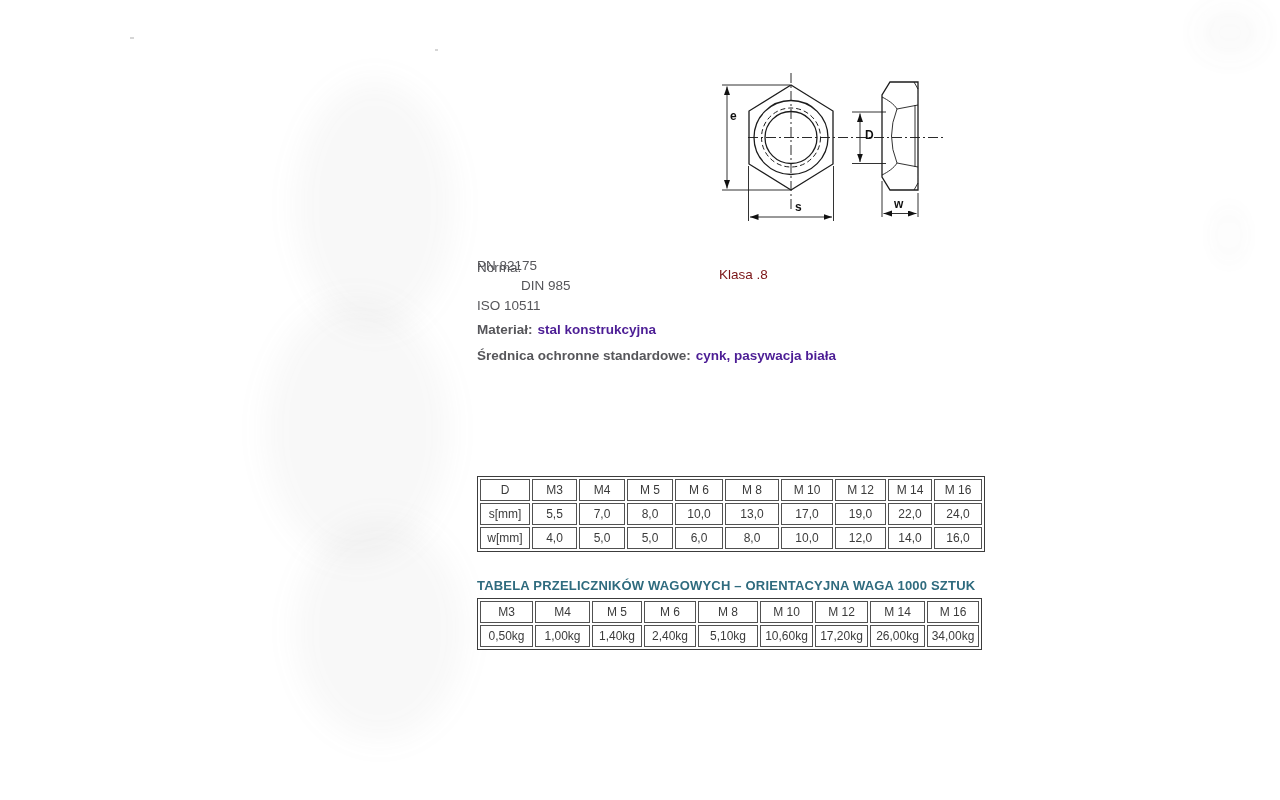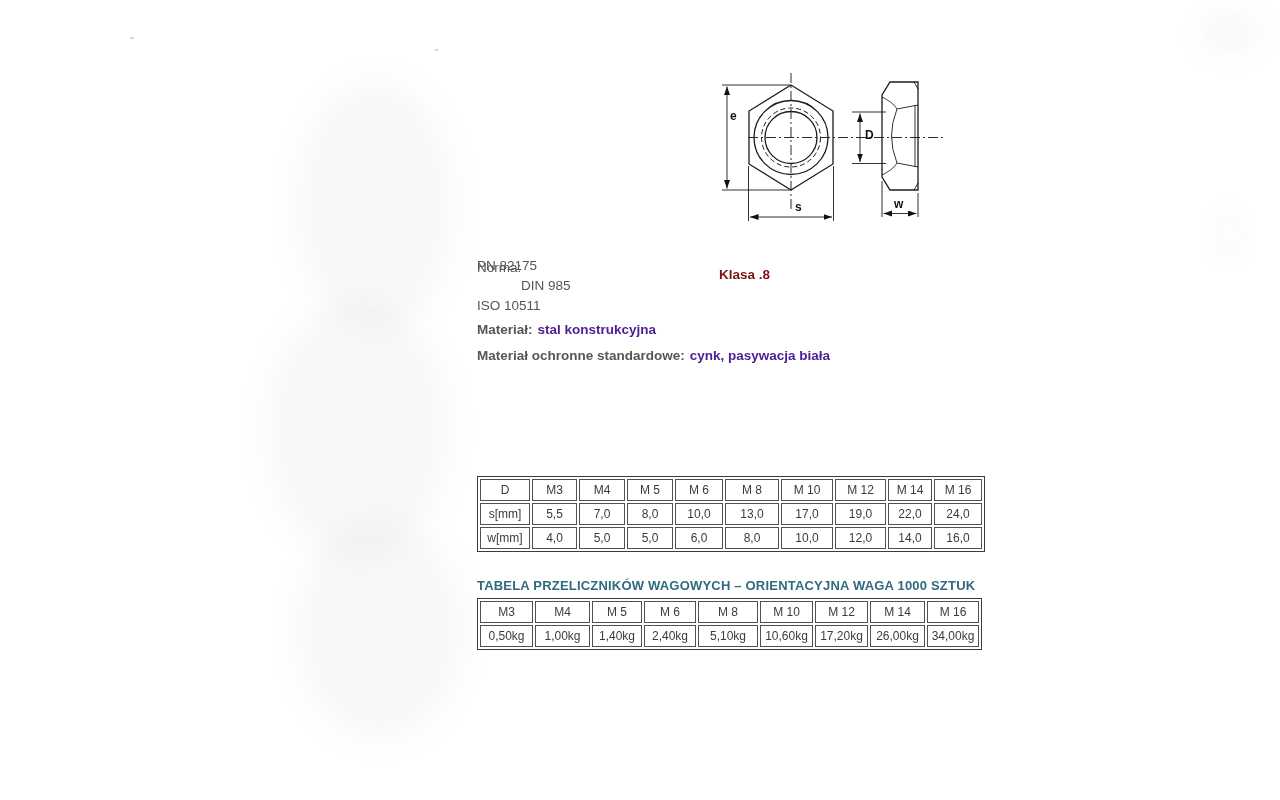--- a/index.html
+++ b/index.html
@@ -11,21 +11,21 @@
   .smudge{position:absolute;border-radius:50%;background:rgba(125,125,125,0.05);filter:blur(14px);}
   .speck{position:absolute;background:rgba(90,90,90,0.25);}
 
   
   .drawing{position:absolute;left:700px;top:60px;width:250px;height:170px;}
 
   
   .txt{position:absolute;left:477px;font-size:13.5px;color:#56565a;white-space:nowrap;}
   .accent{color:#4c1d95;font-weight:700;}
   .label-gap{margin-right:5px;font-weight:bold;}
-  .klasa{position:absolute;left:719px;top:267px;font-size:13.5px;font-weight:700;color:#7a1315;white-space:nowrap;}
+  .klasa{position:absolute;left:719px;top:267px;font-size:13.5px;font-weight:400;color:#7a1315;white-space:nowrap;}
 
   
   table.spec{
     position:absolute;left:477px;width:486px;table-layout:fixed;
     border-collapse:separate;border-spacing:2px;
     background:#fff;border:1px solid #3c3c3c;
   }
   table.spec td{
     border:1px solid #515151;height:18px;padding:1px 0;
     text-align:center;vertical-align:middle;
@@ -101,21 +101,21 @@
 
   <div class="txt" style="top:237px;margin-top:23px;">Norma:</div>
   <div class="txt" style="top:258px;">PN 82175</div>
   <div class="txt" style="top:278px;margin-left:44px;">DIN 985</div>
   <div class="txt" style="top:298px;">ISO 10511</div>
   <div class="klasa">Klasa .8</div>
   <div class="txt" style="top:322px;">
     <span class="label-gap">Materiał:</span><span class="accent">stal konstrukcyjna</span>
   </div>
   <div class="txt" style="top:348px;">
-    <span class="label-gap">Materiał ochronne standardowe:</span><span class="accent">cynk, pasywacja biała</span>
+    <span class="label-gap">Średnica ochronne standardowe:</span><span class="accent">cynk, pasywacja biała</span>
   </div>
 
   <table class="spec dim-table">
     <colgroup>
       <col style="width:50px">
         <col style="width:45px">
         <col style="width:46px">
         <col style="width:46px">
         <col style="width:48px">
       <col style="width:54px">

